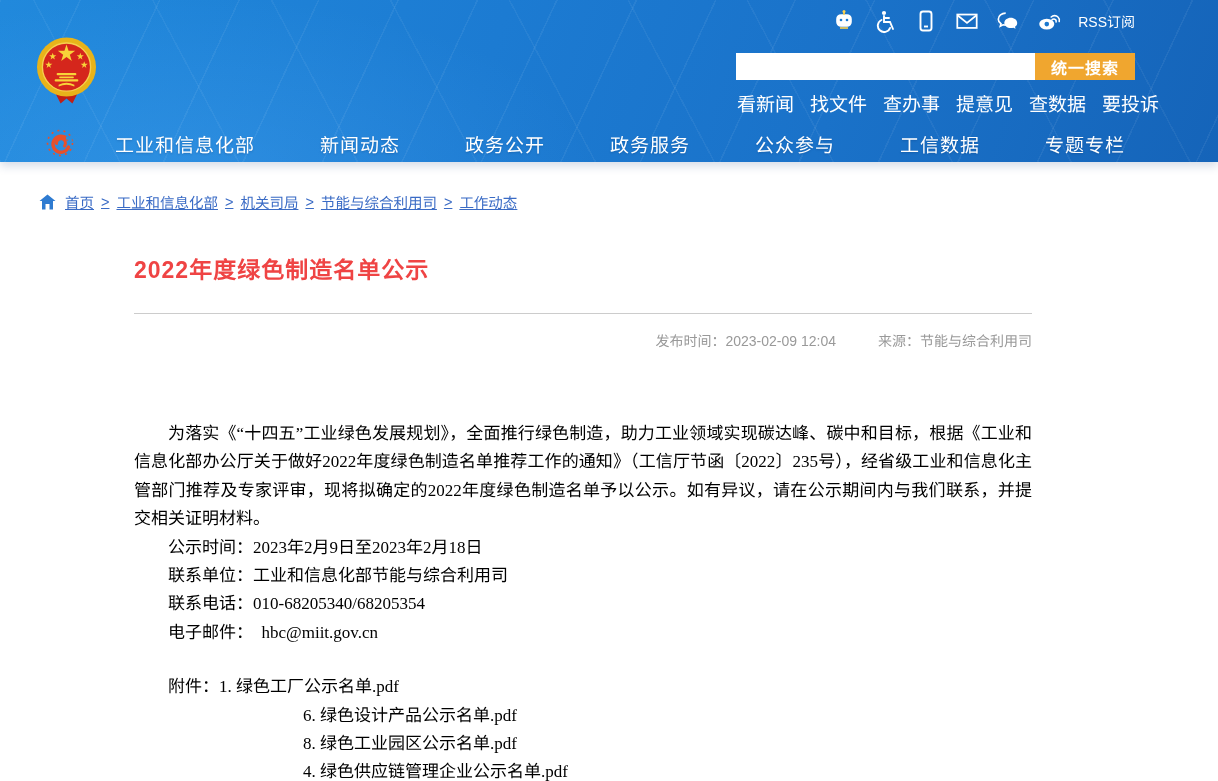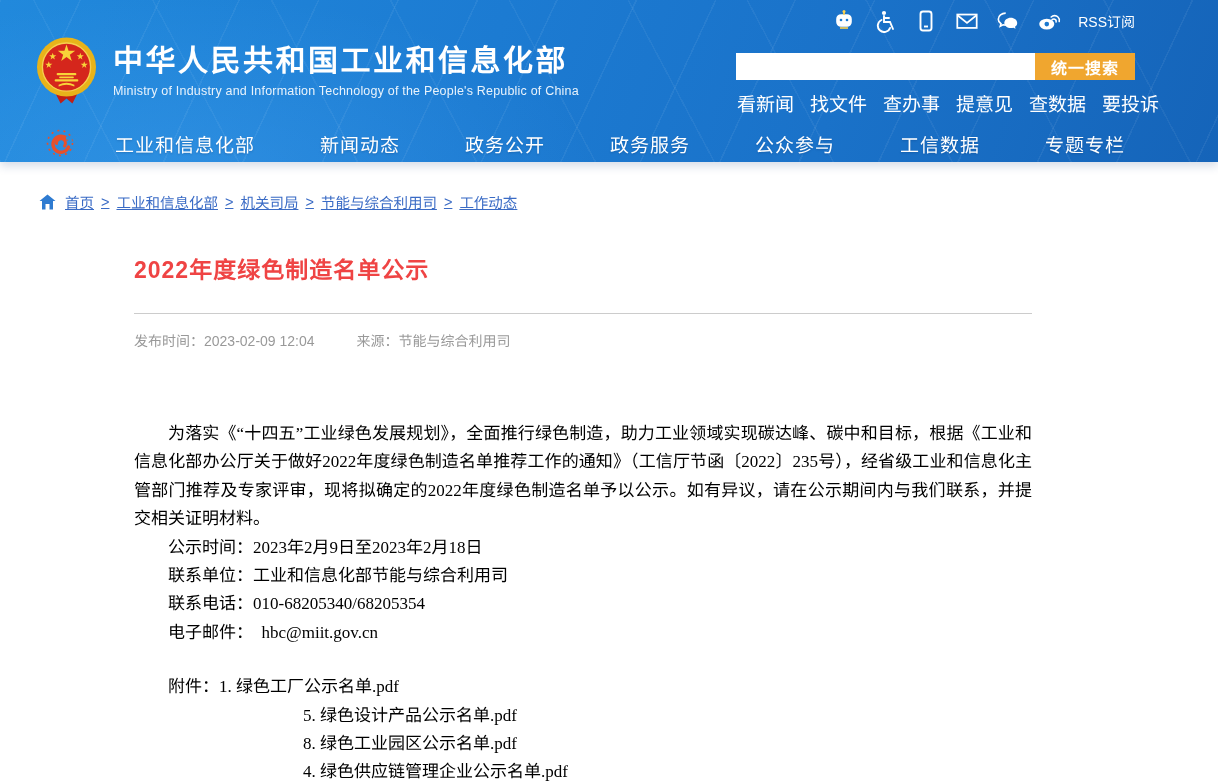--- a/index.html
+++ b/index.html
@@ -48,21 +48,21 @@
     font-size: 14.5px; color: #3a6bc5; text-decoration: underline; }
   .crumb { color: #3a6bc5; cursor: pointer; white-space: nowrap; }
   .crumb-sep { color: #3a6bc5; }
   .home-icon { width: 17px; height: 16px; margin-right: 2px; }
 
   
   .article { width: 898px; margin-left: 134px; }
   .article-title { margin-top: 43px; text-align: left; font-size: 23px; font-weight: bold;
     color: #ef4444; letter-spacing: 1px; line-height: 31px; }
   .title-divider { border: none; border-top: 1px solid #ccc; margin-top: 27px; }
-  .meta { margin-top: 16px; text-align: left; font-size: 14px; color: #999; }
+  .meta { margin-top: 16px; text-align: right; font-size: 14px; color: #999; }
   .meta .sep-gap { margin-left: 42px; }
 
   .body-text { margin-top: 70px; font-family: "Liberation Serif", serif; font-size: 17px;
     color: #000; line-height: 28.4px; }
   .body-text p { margin: 0; }
   .para { text-indent: 2em; text-align: justify; }
   .bline { text-indent: 2em; }
   .attach-first { text-indent: 2em; margin-top: 26px !important; }
   .attach-item { margin-left: 169px !important; cursor: pointer; }
 </style>
@@ -132,24 +132,20 @@
         <path d="M18 16.5 l0.9 2.6 2.7 0 -2.2 1.7 0.8 2.6 -2.2 -1.6 -2.2 1.6 0.8 -2.6 -2.2 -1.7 2.7 0 z"></path>
         <path d="M46 16.5 l0.9 2.6 2.7 0 -2.2 1.7 0.8 2.6 -2.2 -1.6 -2.2 1.6 0.8 -2.6 -2.2 -1.7 2.7 0 z"></path>
         <path d="M14 25 l0.9 2.6 2.7 0 -2.2 1.7 0.8 2.6 -2.2 -1.6 -2.2 1.6 0.8 -2.6 -2.2 -1.7 2.7 0 z"></path>
         <path d="M50 25 l0.9 2.6 2.7 0 -2.2 1.7 0.8 2.6 -2.2 -1.6 -2.2 1.6 0.8 -2.6 -2.2 -1.7 2.7 0 z"></path>
         <rect x="22" y="37" width="20" height="2.2" rx="1"></rect>
         <rect x="24.5" y="40.5" width="15" height="1.8" rx="0.9"></rect>
         <rect x="20" y="43.5" width="24" height="2.2" rx="1"></rect>
         <path d="M24 49 q8 -4 16 0 l0 1.8 q-8 -3.6 -16 0 z"></path>
       </g>
     </svg>
-    <div>
-      <div class="brand-title">中华人民共和国工业和信息化部</div>
-      <div class="brand-sub">Ministry of Industry and Information Technology of the People's Republic of China</div>
-    </div>
   </div>
 
   <div class="search-area">
     <input class="search-input" type="text" placeholder="" style="">
     <button class="search-button">统一搜索</button>
   </div>
 
   <div class="quick-links">
     <span class="quick-link">看新闻</span>
     <span class="quick-link">找文件</span>
@@ -199,17 +195,17 @@
     <span>发布时间：</span><span>2023-02-09 12:04</span><span class="sep-gap">来源：</span><span>节能与综合利用司</span>
   </div>
 
   <div class="body-text">
     <p class="para">为落实《“十四五”工业绿色发展规划》，全面推行绿色制造，助力工业领域实现碳达峰、碳中和目标，根据《工业和信息化部办公厅关于做好2022年度绿色制造名单推荐工作的通知》（工信厅节函〔2022〕235号），经省级工业和信息化主管部门推荐及专家评审，现将拟确定的2022年度绿色制造名单予以公示。如有异议，请在公示期间内与我们联系，并提交相关证明材料。</p>
     <p class="bline">公示时间：2023年2月9日至2023年2月18日</p>
     <p class="bline">联系单位：工业和信息化部节能与综合利用司</p>
     <p class="bline">联系电话：010-68205340/68205354</p>
     <p class="bline">电子邮件：　hbc@miit.gov.cn</p>
     <p class="bline attach-first"><span>附件：</span><span style="cursor:pointer;">1. 绿色工厂公示名单.pdf</span></p>
-    <p class="attach-item">5. 绿色设计产品公示名单.pdf</p>
+    <p class="attach-item">6. 绿色设计产品公示名单.pdf</p>
     <p class="attach-item">8. 绿色工业园区公示名单.pdf</p>
     <p class="attach-item">4. 绿色供应链管理企业公示名单.pdf</p>
   </div>
 </main>
 
 </body></html>

